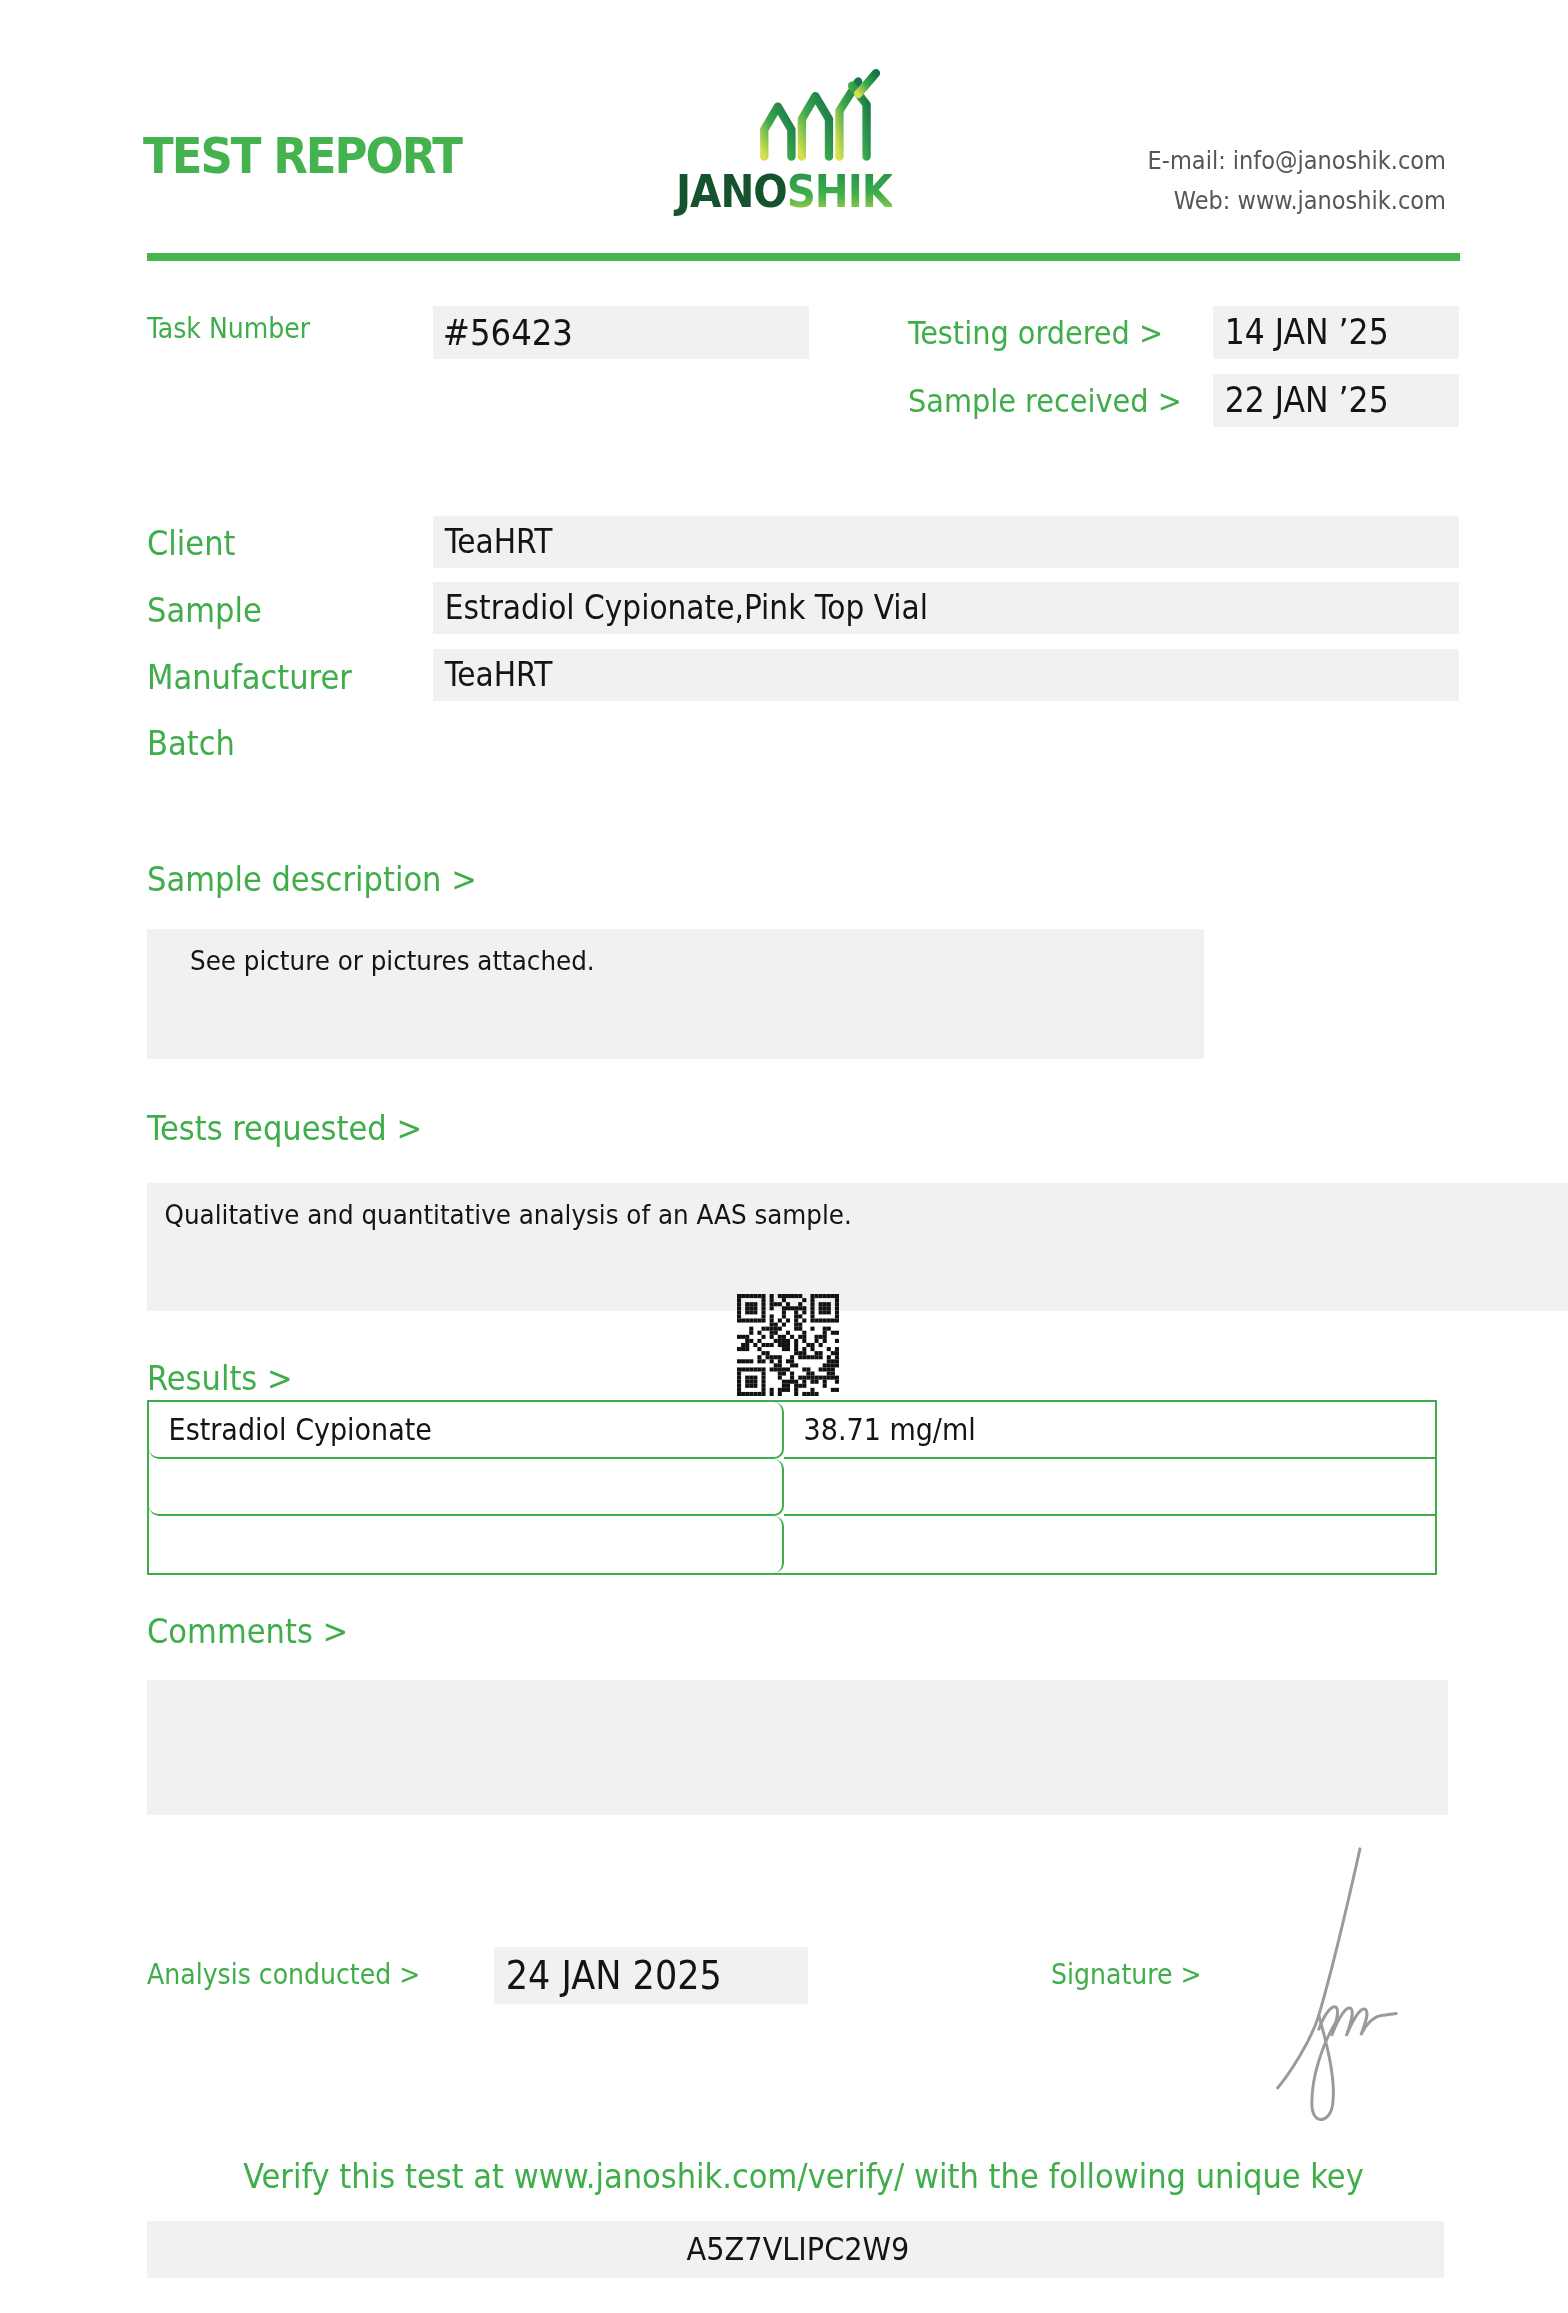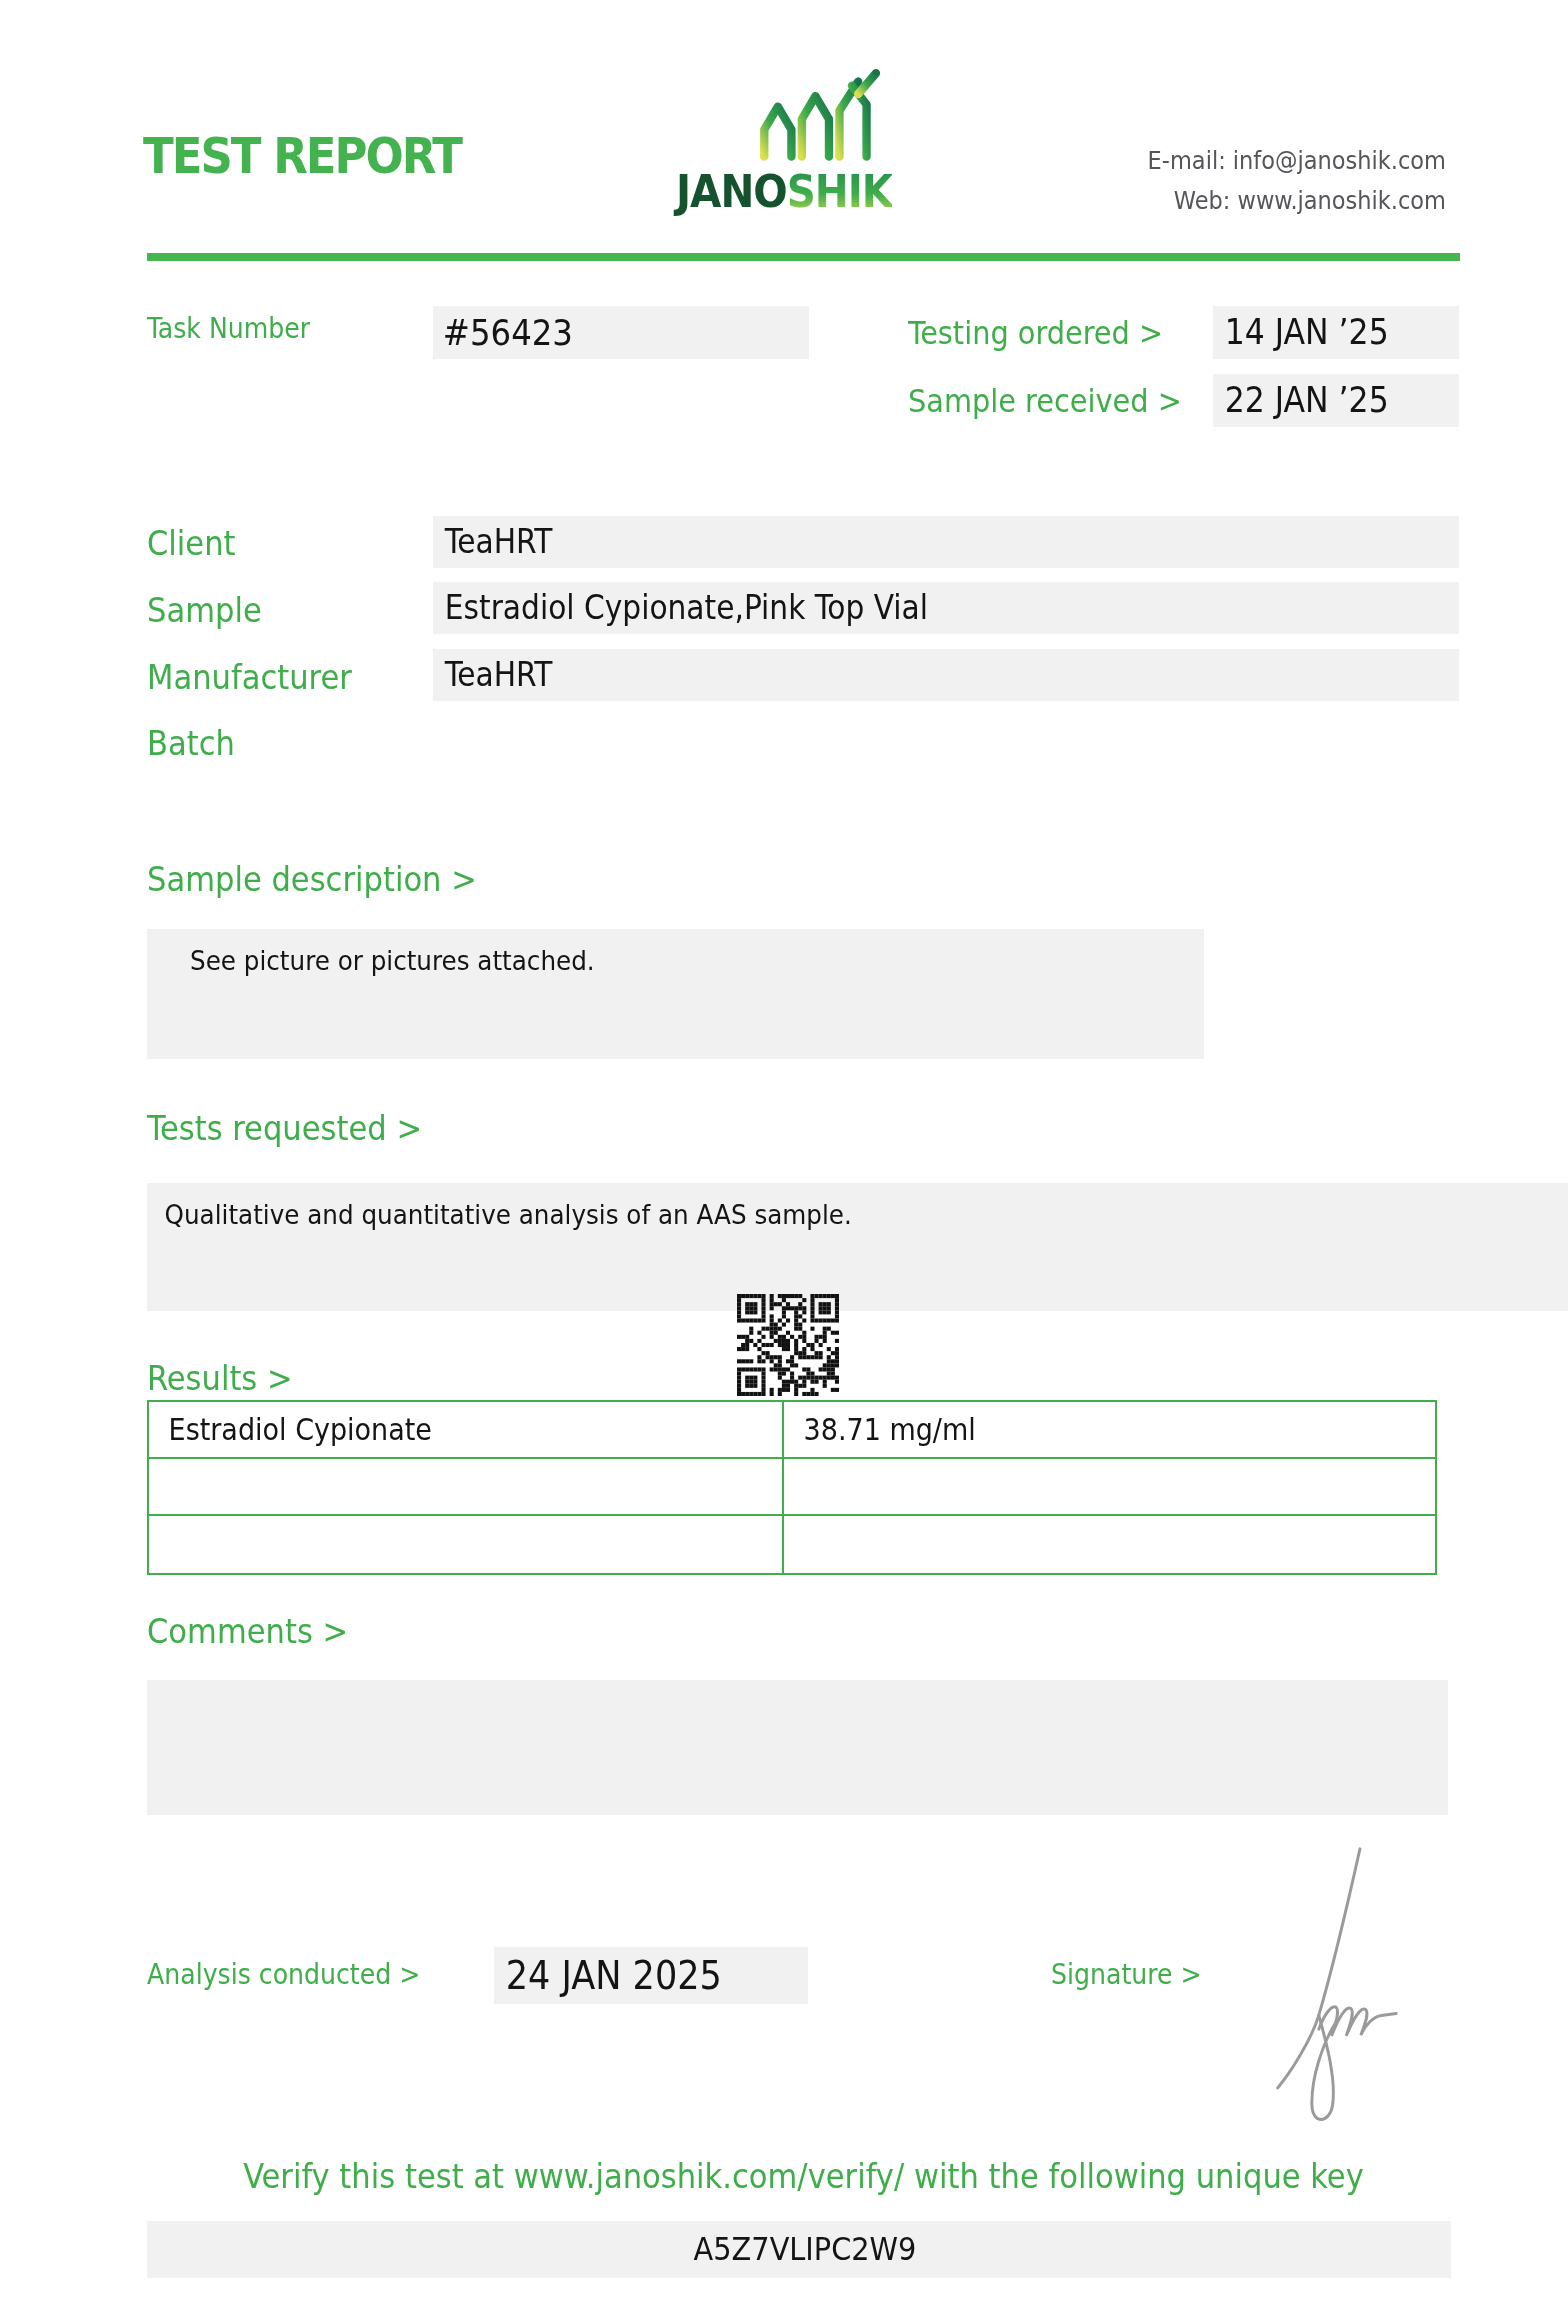--- a/index.html
+++ b/index.html
@@ -21,28 +21,28 @@
   .ord-box{left:1213px;top:306px;width:234px;height:53px;font-size:35px;line-height:53px;padding-left:11.8px;}
   .rec-label{left:908px;top:382px;font-size:32px;}
   .rec-box{left:1213px;top:374px;width:234px;height:53px;font-size:35px;line-height:53px;padding-left:11.8px;}
   .info-label{left:147px;font-size:34px;}
   .info-box{left:433px;width:1014px;height:52px;font-size:33px;line-height:52px;padding-left:11.8px;}
   .sechead{font-size:34px;color:#3fae4a;}
   .secbox{background:#f1f1f1;color:#141414;font-size:27.4px;padding:15.7px 17.6px;box-sizing:border-box;}
   .rtable{left:147px;top:1400px;width:1286px;height:171px;border:2.9px solid #3fae4a;
           display:grid;grid-template-columns:635px 1fr;grid-template-rows:1fr 1fr 1fr;background:#fff;}
   .cell{font-size:30px;color:#141414;display:flex;align-items:center;padding-left:19.6px;}
-  .bR{border-right:2.9px solid #3fae4a;}
+  .bR{border-right:2.9px solid #3fae4a;border-radius:10px;}
   .bB{border-bottom:2.9px solid #3fae4a;}
   .analysis-label{left:147px;top:1958px;}
   .analysis-box{left:494px;top:1947px;width:302px;height:57px;font-size:39px;line-height:57px;padding-left:11.8px;}
   .sig-label{left:1051px;top:1958px;}
   .verify-line{left:147px;top:2156px;width:1313px;text-align:center;font-size:34px;color:#3fae4a;white-space:nowrap;}
   .key-box{left:147px;top:2221px;width:1292px;height:57px;font-size:32px;line-height:57px;text-align:center;
-           white-space:nowrap;padding-left:12px;}
+           white-space:nowrap;padding-left:5px;}
 </style>
 </head>
 <body>
 
 <div class="page">
 
   <div class="abs title">TEST REPORT</div>
 
   <svg class="abs" style="left:748px;top:69px;width:139px;height:96px;" viewBox="0 0 130 92">
     <defs>

